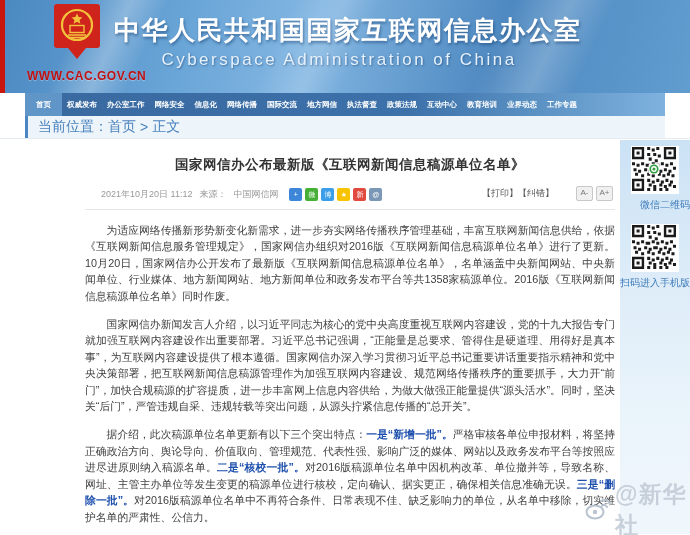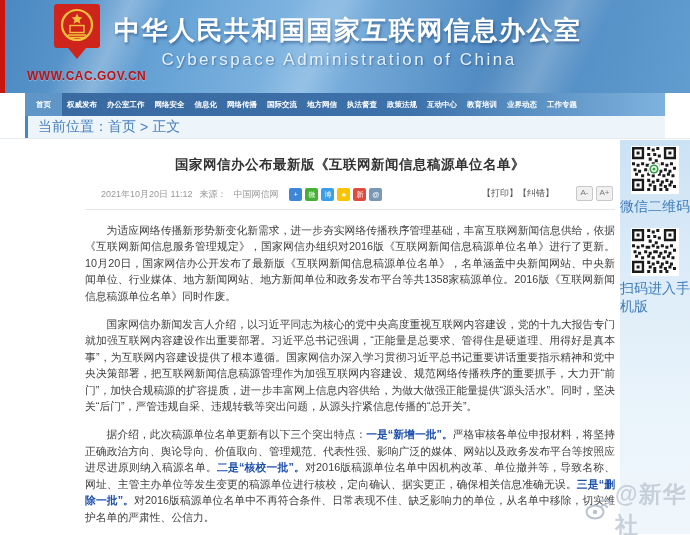--- a/index.html
+++ b/index.html
@@ -35,21 +35,21 @@
   .crumb a{color:#4a82bd;text-decoration:none;cursor:pointer;}
   .crumb .sep{margin:0 4px;}
   
   .content{position:relative;border-top:1px solid #e3eaf2;height:394px;}
   .sidebar{position:absolute;right:0;top:1px;width:70px;height:394px;
     background:linear-gradient(to bottom,#cbe2f5 0%,#ddecf8 35%,#eaf4fb 70%,#f0f7fc 100%);}
   .qr{width:46px;height:46px;background:#fff;margin:0 auto;padding:1px;}
   .qr:first-child{margin-top:6px;}
   .qr svg{display:block;width:44px;height:44px;}
   .qr-wrap{margin-top:6px;}
-  .qr-label{font-size:14px;color:#3f7cba;text-align:left;margin:4px 0 12px;}
+  .qr-label{font-size:10px;color:#3f7cba;text-align:right;margin:4px 0 12px;}
   .logo-dot{display:none;}
   .has-logo .logo-dot{display:block;}
   .article{margin-left:85px;width:530px;position:relative;}
   .a-title{margin:17px 0 0;text-align:center;font-size:13.5px;font-weight:bold;color:#333;letter-spacing:.5px;}
   .meta{margin-top:12px;display:flex;align-items:flex-end;justify-content:space-between;padding:0 2px 0 16px;}
   .meta-left{display:flex;align-items:center;gap:7px;color:#999;font-size:9px;}
   .share{display:flex;gap:3px;margin-left:4px;}
   .share span{width:13px;height:13px;border-radius:2px;color:#fff;font-size:7px;line-height:13px;text-align:center;cursor:pointer;overflow:hidden;}
   .meta-right{display:flex;align-items:center;color:#555;font-size:9px;}
   .meta-right .act{cursor:pointer;}

